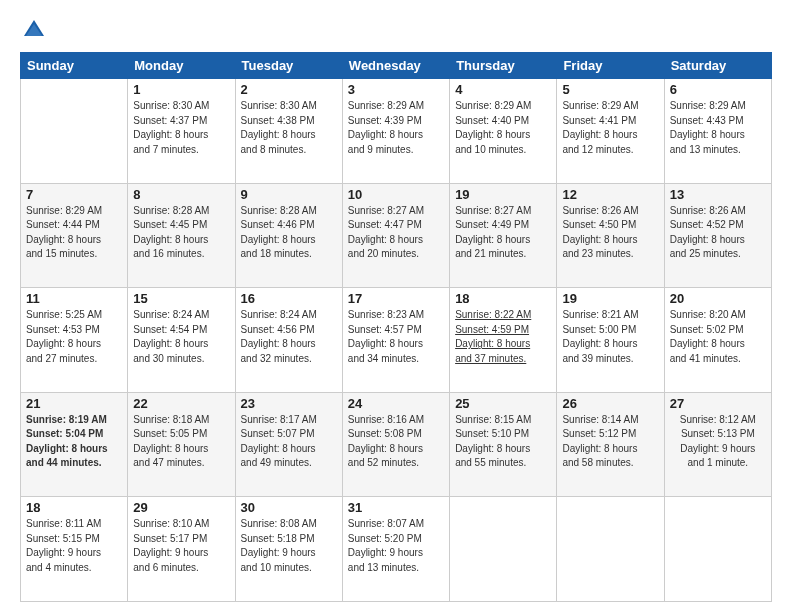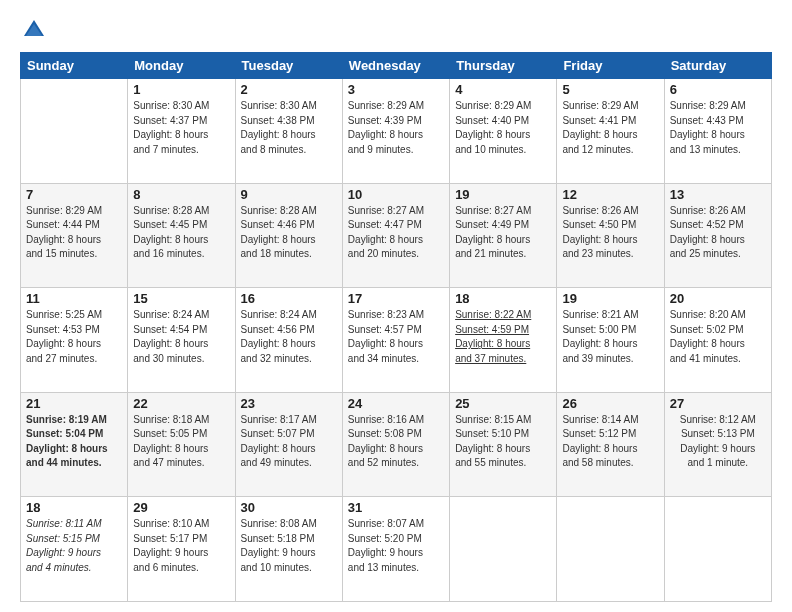--- a/index.html
+++ b/index.html
@@ -332,21 +332,21 @@
             <span class="day-num">27</span>
             <div class="cell-text" style="white-space: pre-line; text-align: center;">Sunrise: 8:12 AM
 Sunset: 5:13 PM
 Daylight: 9 hours
 and 1 minute.</div>
           </td>
         </tr>
         <tr>
           <td>
             <span class="day-num">18</span>
-            <div class="cell-text" style="white-space: pre-line; font-style: italic;">Sunrise: 8:11 AM
+            <div class="cell-text" style="white-space: pre-line;">Sunrise: 8:11 AM
 Sunset: 5:15 PM
 Daylight: 9 hours
 and 4 minutes.</div>
           </td>
           <td>
             <span class="day-num">29</span>
             <div class="cell-text" style="white-space: pre-line;">Sunrise: 8:10 AM
 Sunset: 5:17 PM
 Daylight: 9 hours
 and 6 minutes.</div>

